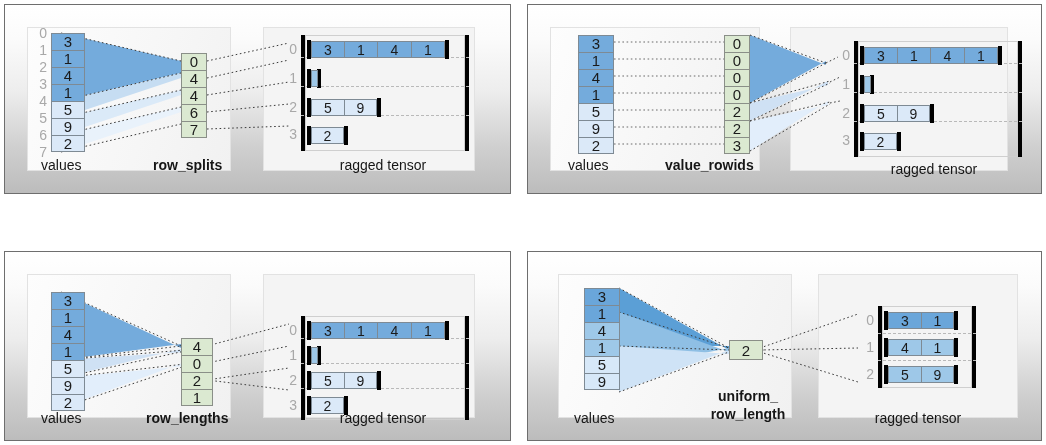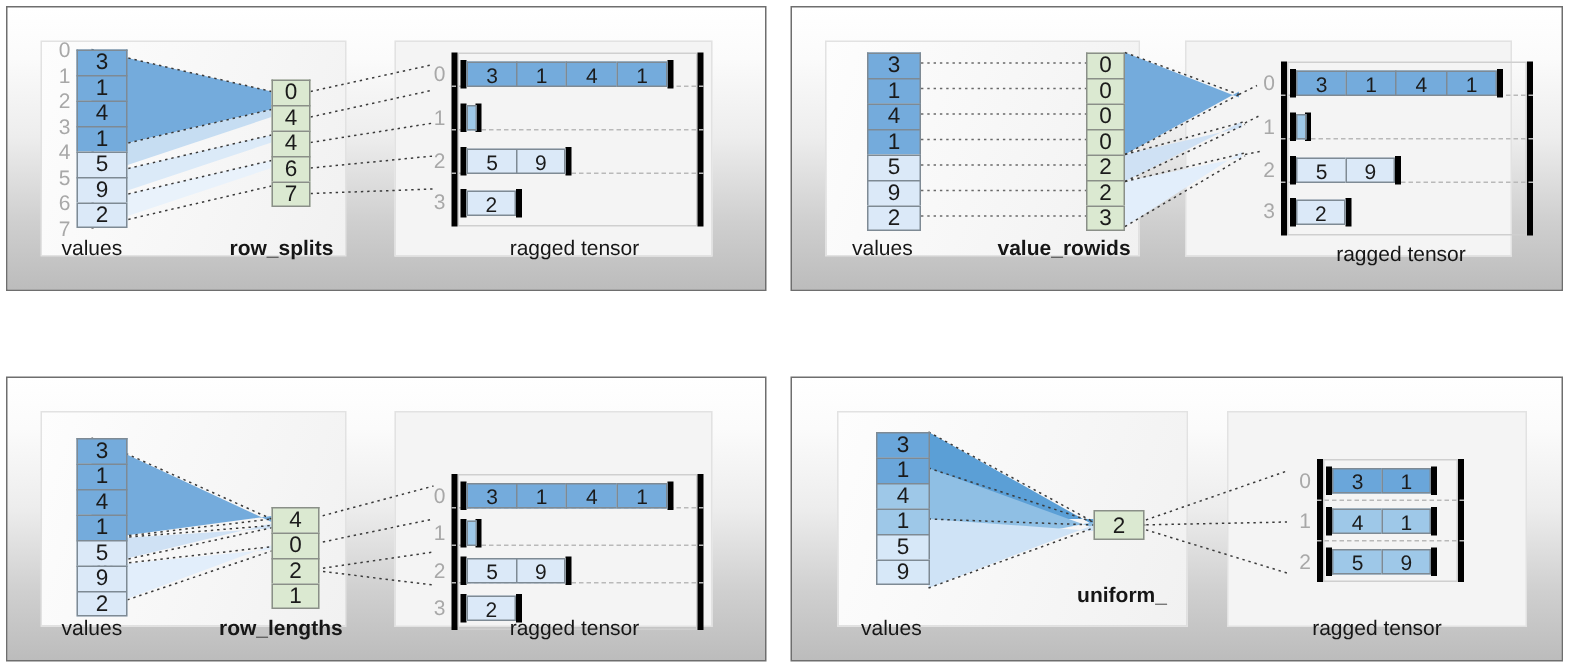--- a/index.html
+++ b/index.html
@@ -357,20 +357,21 @@
       <div class="cell" style="background:#d7e8f8;">5</div>
       <div class="cell" style="background:#d7e8f8;">9</div>
     </div>
 
     <div class="col" style="left:201px;top:88px;width:34px;">
       <div class="gcell" style="height:20px;line-height:19px;">2</div>
     </div>
 
     <div class="caption" style="left:46px;top:158px;">values</div>
     <div class="caption bold center" style="left:140px;top:136px;width:160px;text-align:center;">uniform_</div>
+    <div class="caption bold center" style="left:140px;top:154px;width:160px;">row_length</div>
 
     <div class="rt" style="left:340px;top:50px;width:150px;height:100px;">
       <div class="innerbox" style="left:14px;top:4px;width:90px;height:82px;"></div>
       <div class="obrk" style="left:10px;top:4px;width:98px;height:82px;border-top:none;border-bottom:none;"></div>
 
       <div class="rtidx" style="left:-8px;top:10px;">0</div>
       <div class="rtidx" style="left:-8px;top:37px;">1</div>
       <div class="rtidx" style="left:-8px;top:64px;">2</div>
 
       <div class="rtsep" style="left:10px;width:98px;top:31px;"></div>

